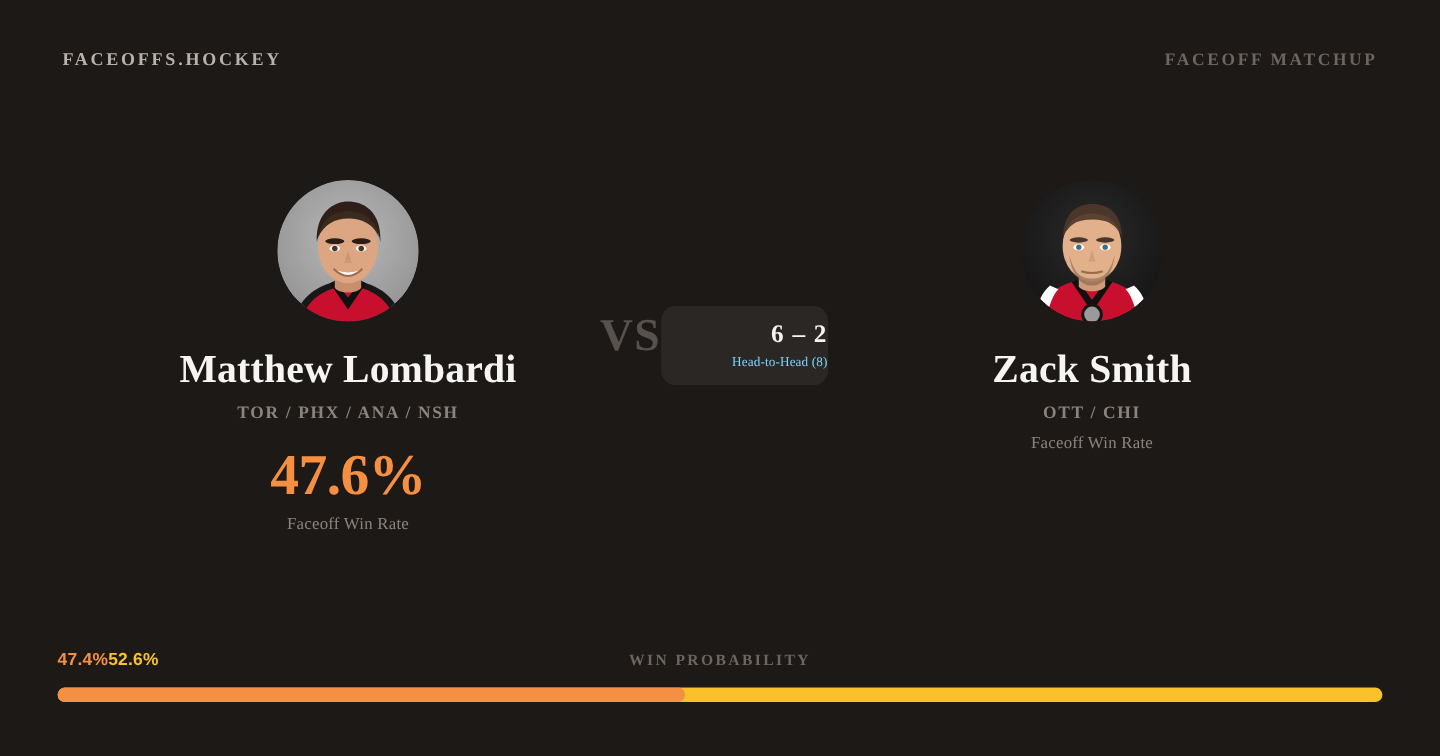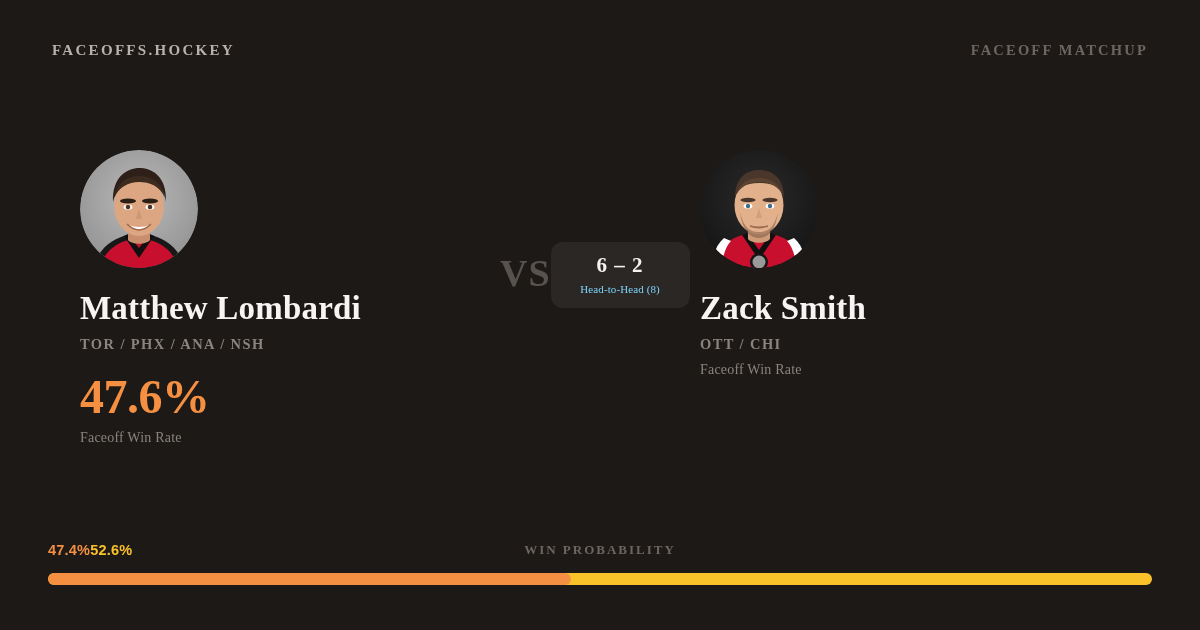--- a/index.html
+++ b/index.html
@@ -27,21 +27,21 @@
     font-family:"Liberation Serif", serif;
     font-size:14.5px; font-weight:700; letter-spacing:2.2px;
     color:#6d6560;
   }
 
   
   .matchup {
     position:absolute; top:150px; left:0; right:0; height:330px;
     display:flex; align-items:flex-start; justify-content:center;
   }
-  .player { width:420px; display:flex; flex-direction:column; }
+  .player { width:420px; display:flex; flex-direction:column; align-items:center; }
 
   .avatar {
     width:118px; height:118px; border-radius:50%;
     overflow:hidden; position:relative; margin-bottom:22px;
   }
   .avatar svg { display:block; width:118px; height:118px; }
 
   .player-name {
     font-family:"Liberation Serif", serif;
     font-size:33px; font-weight:700; color:#f7f5f3;
@@ -70,24 +70,24 @@
   
   .center {
     width:200px; display:flex; flex-direction:row; align-items:center;
     padding-top:88px;
   }
   .vs-text {
     font-family:"Liberation Serif", serif;
     font-size:38px; font-weight:700; color:#57524e; letter-spacing:1px;
   }
   .h2h-card {
-    margin-top:4px;
+    margin-top:17px;
     width:139px; padding:11px 0 13px;
     background:#2b2724; border-radius:12px;
-    display:flex; flex-direction:column; align-items:center;
+    display:flex; flex-direction:column; align-items:flex-end;
   }
   .h2h-score {
     font-family:"Liberation Serif", serif;
     font-size:21px; font-weight:700; color:#f5f2f0; letter-spacing:1px;
   }
   .h2h-label {
     margin-top:5px;
     font-family:"Liberation Serif", serif;
     font-size:11px; color:#7dd3fc; letter-spacing:.1px;
   }

